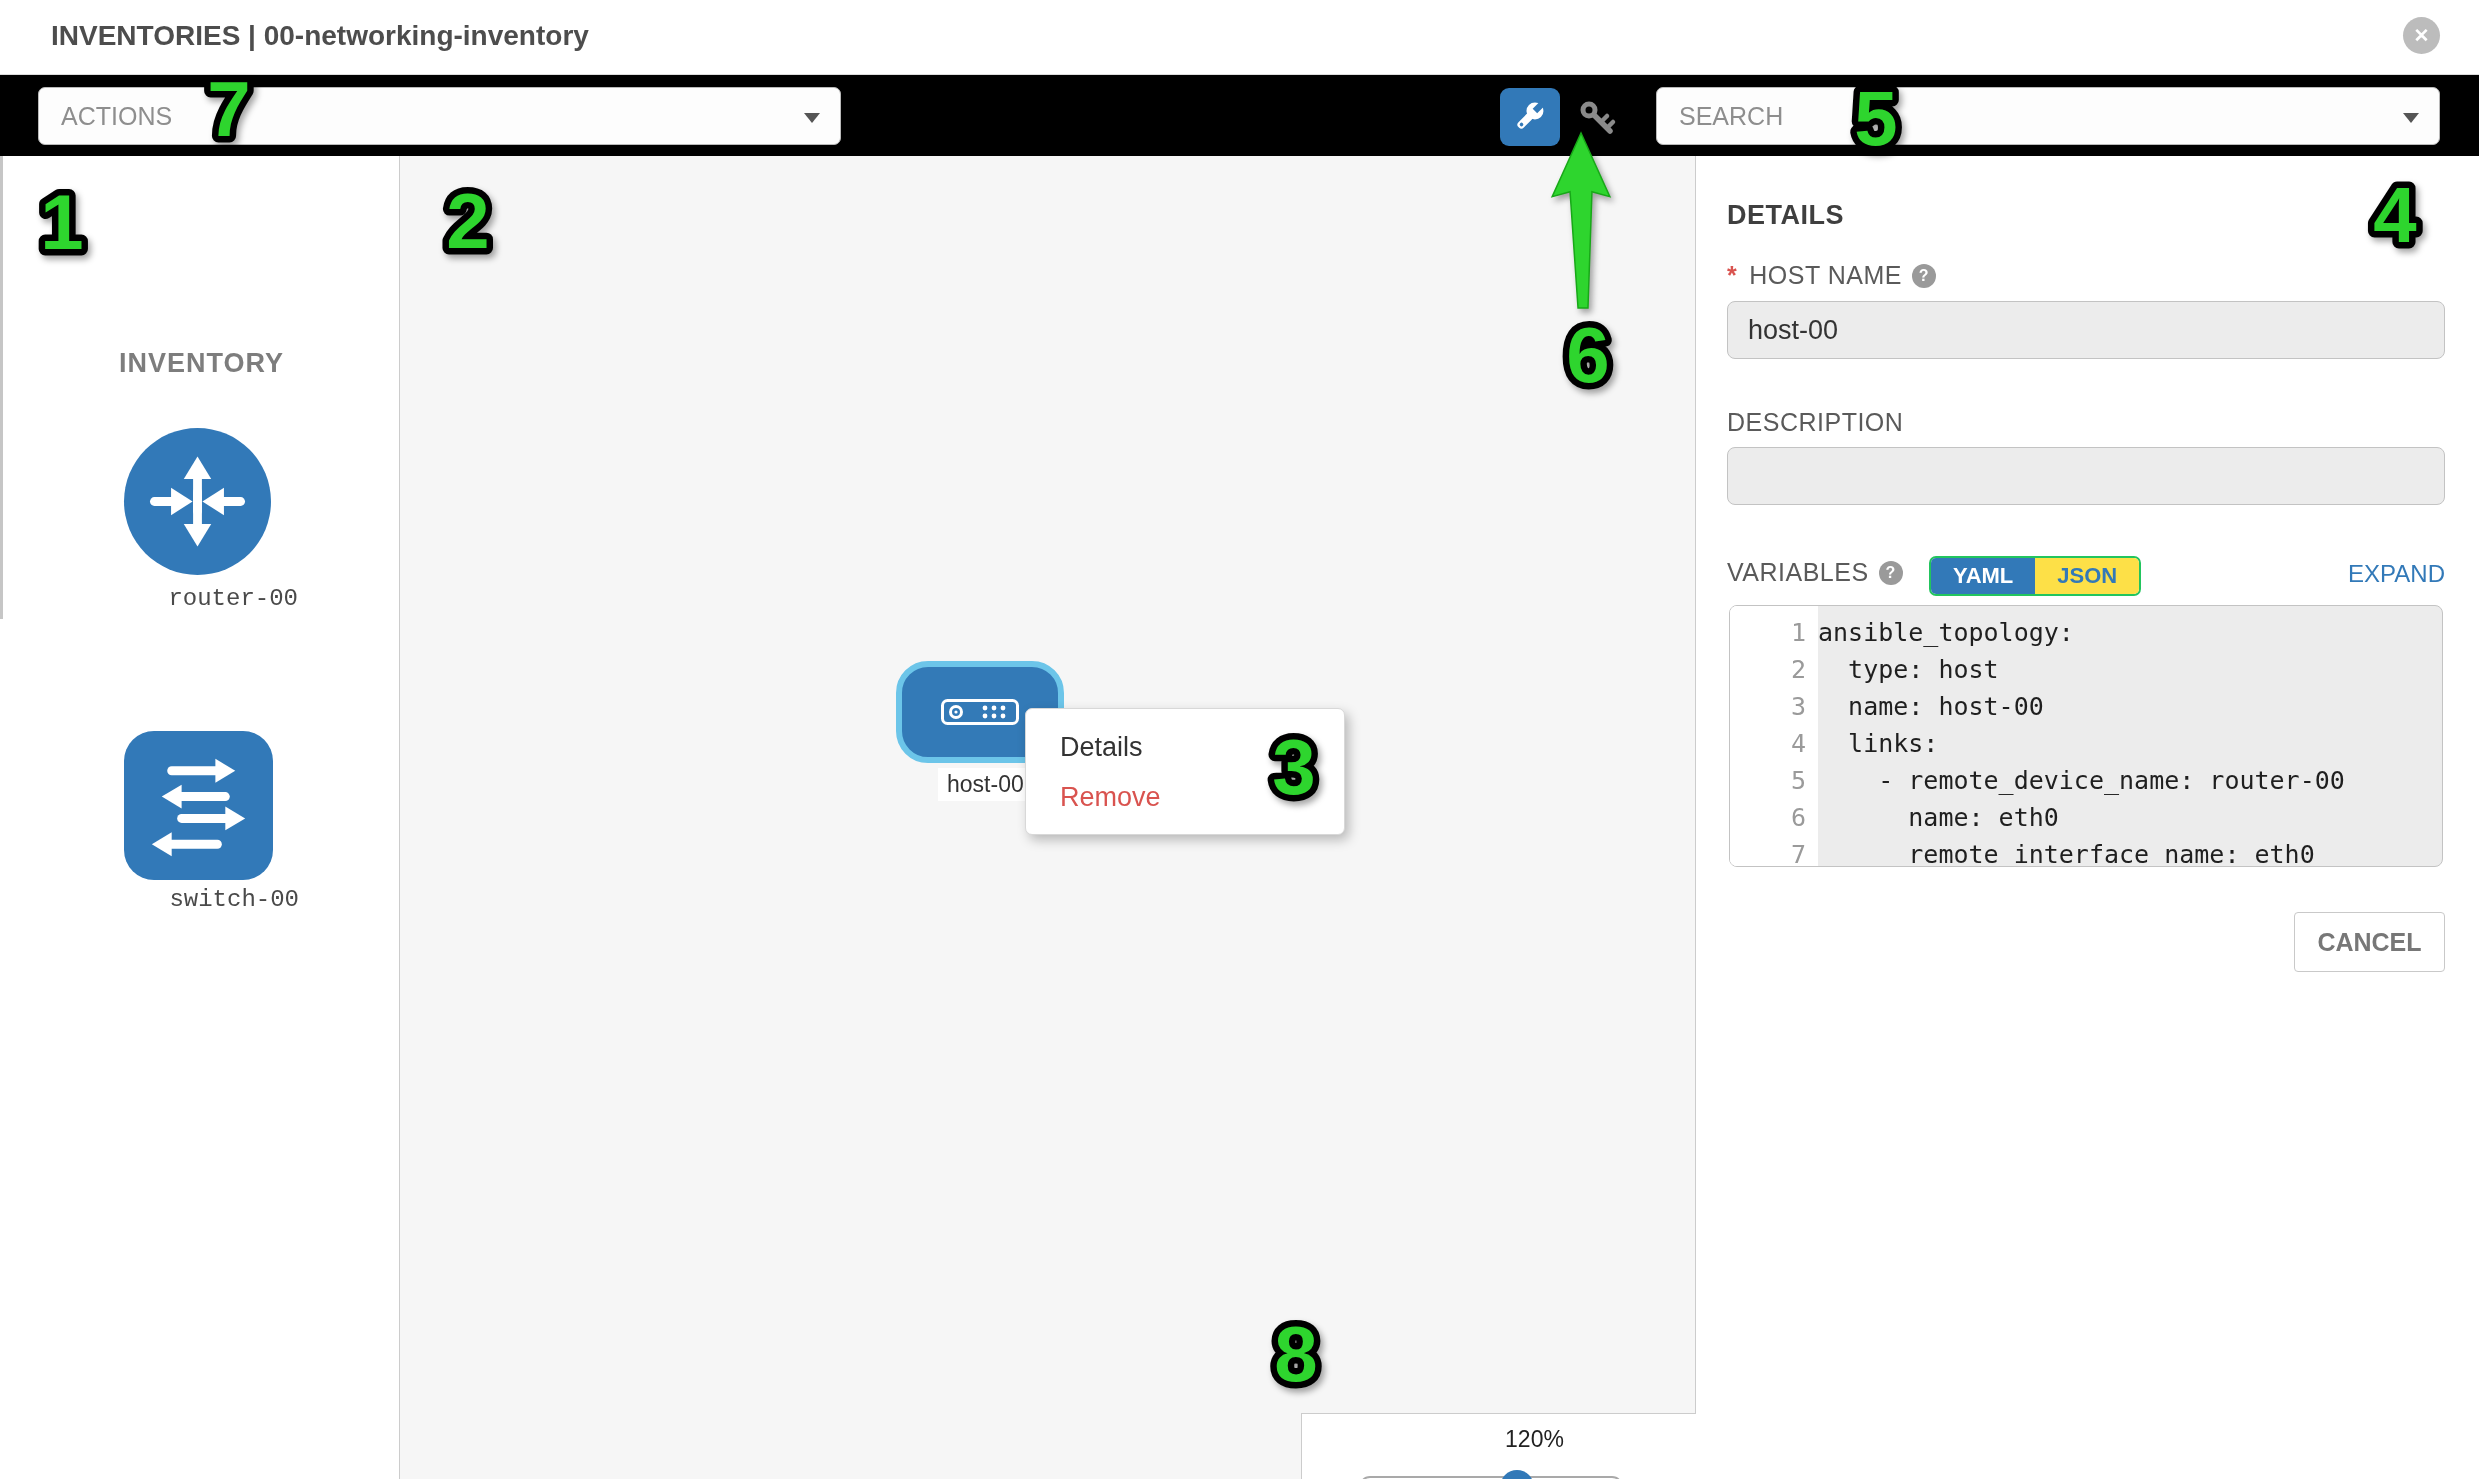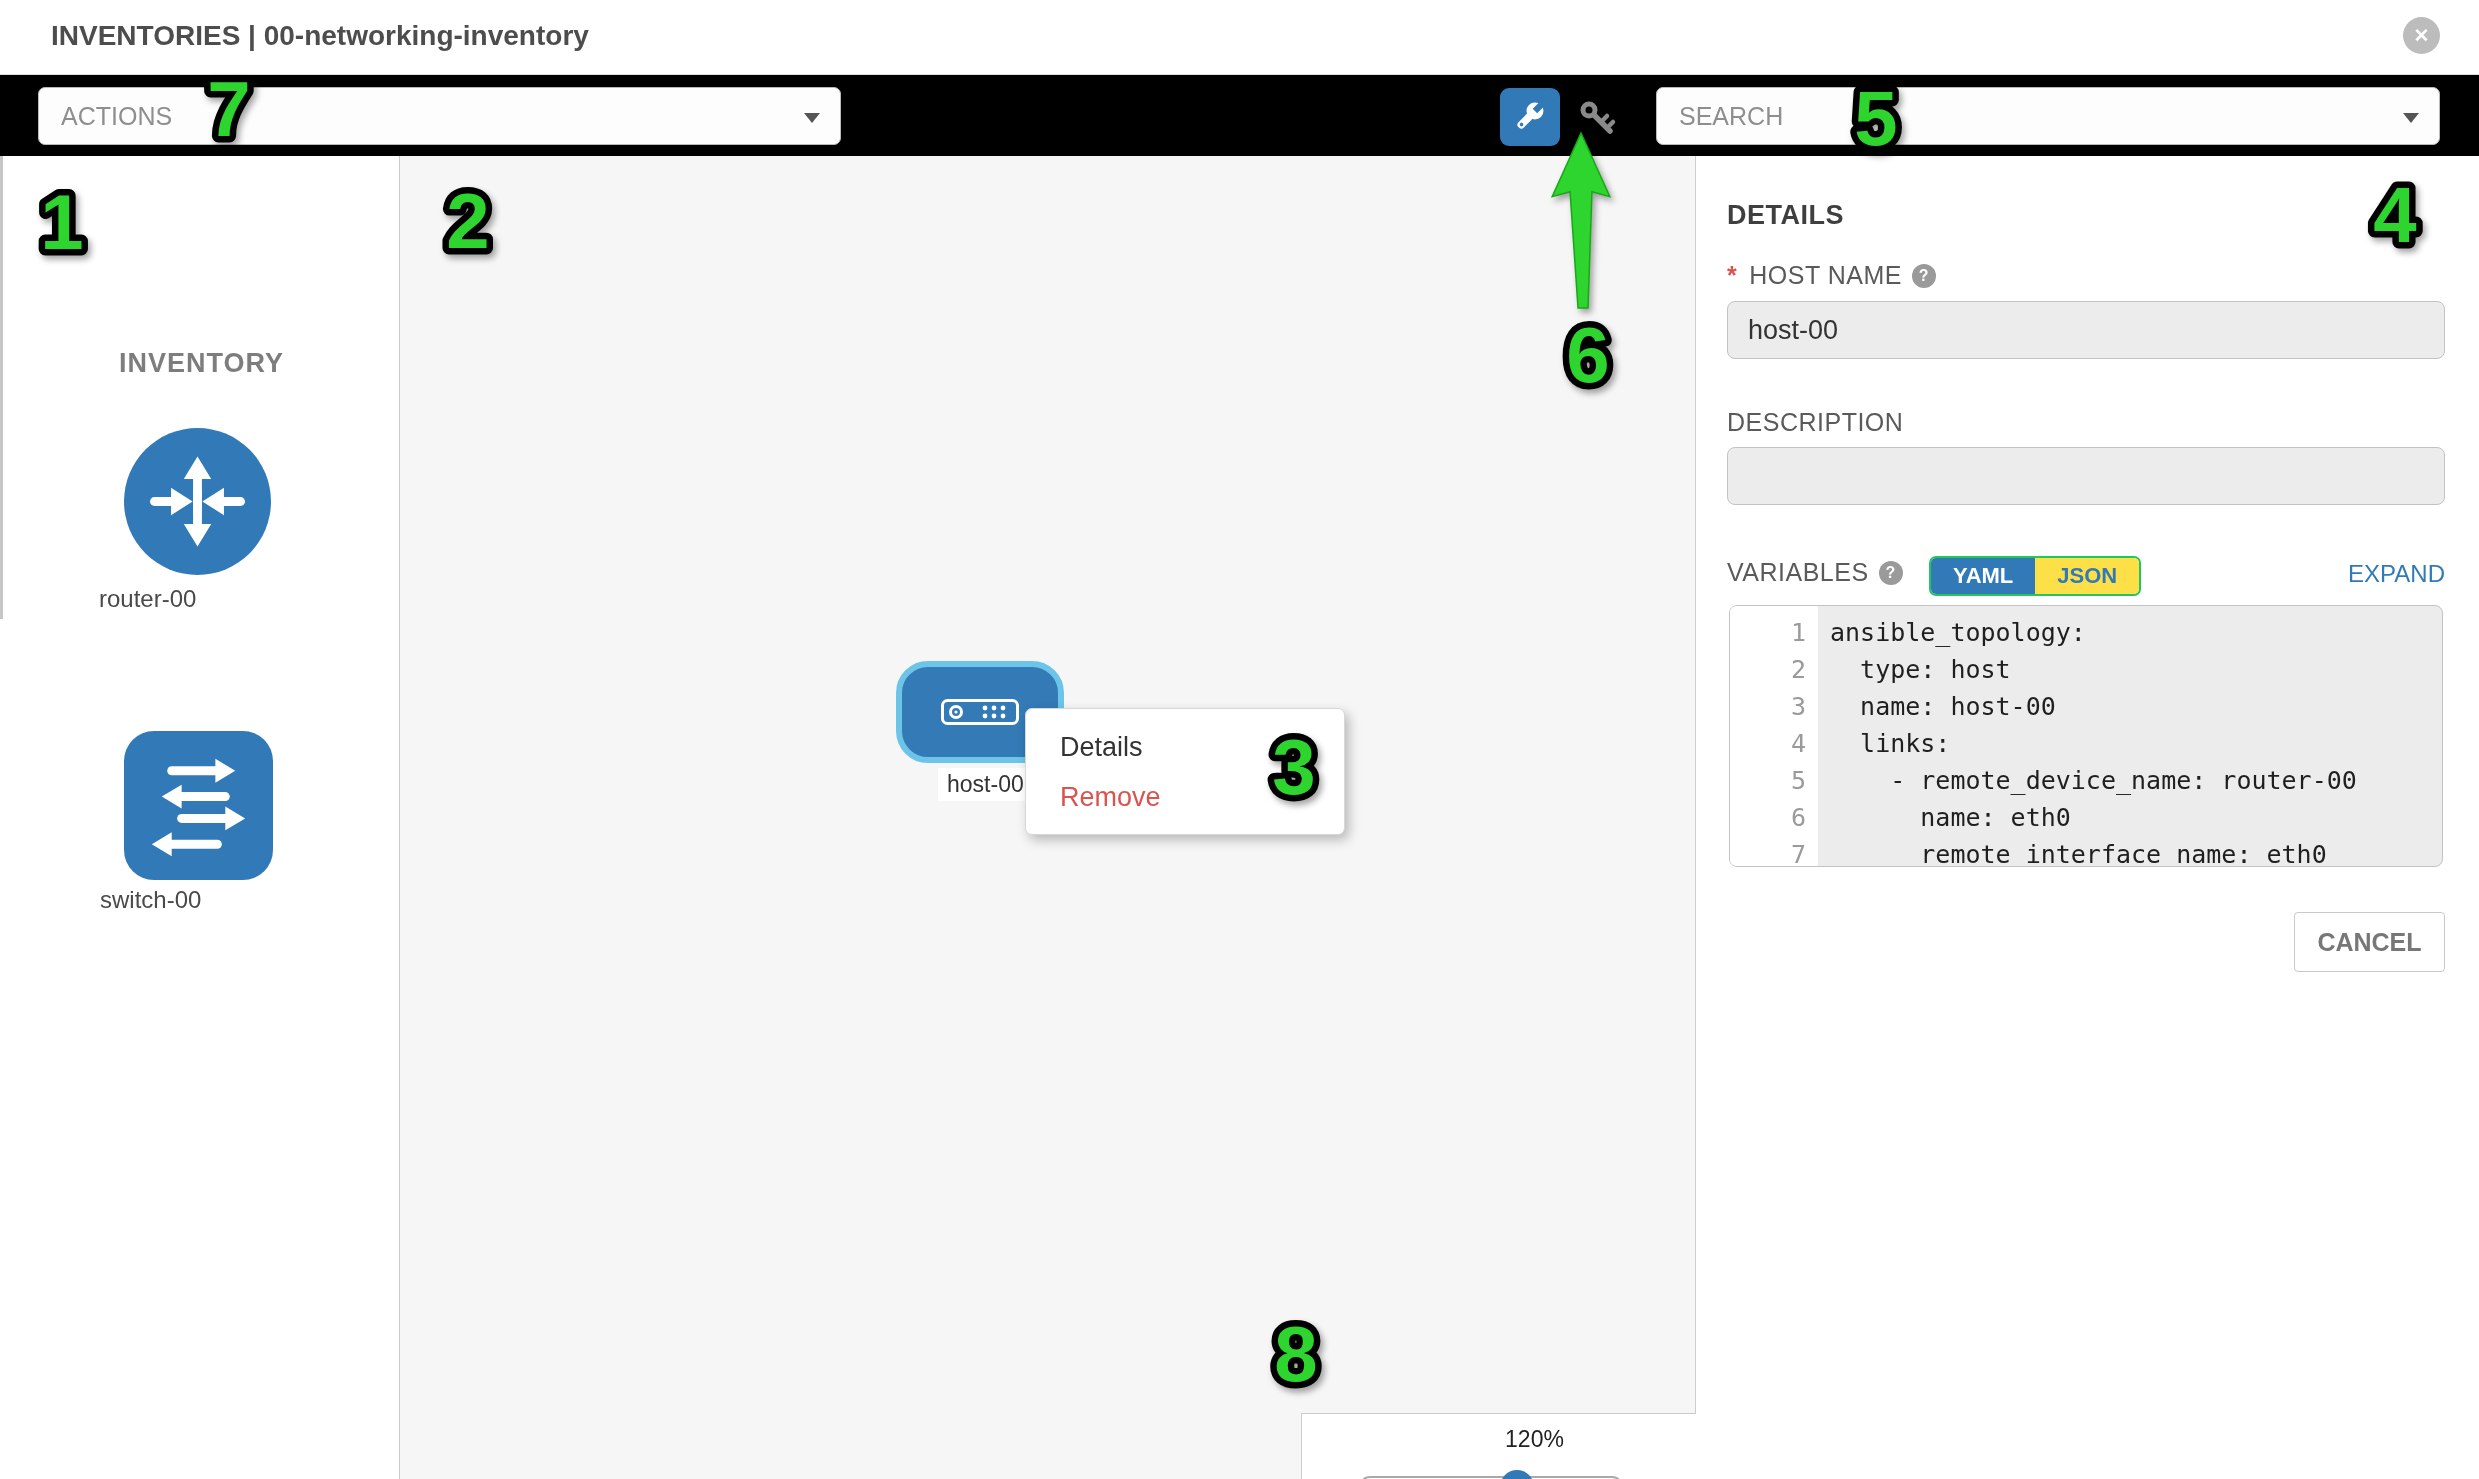--- a/index.html
+++ b/index.html
@@ -30,21 +30,21 @@
 
   
   .sidebar{position:absolute;left:0;top:156px;width:400px;height:1323px;background:#fff;
            border-right:1px solid #ccc;box-sizing:border-box;}
   .sidebar-strip{position:absolute;left:0;top:0;width:3px;height:463px;background:#c6c6c6;}
   .sb-heading{position:absolute;left:119px;top:192px;font-size:27px;font-weight:bold;
               color:#7d7d7d;letter-spacing:1px;}
   .dev-icon{position:absolute;background:#3279b8;display:flex;align-items:center;justify-content:center;cursor:pointer;}
   .router-icon{left:124px;top:272px;width:147px;height:147px;border-radius:50%;}
   .switch-icon{left:124px;top:575px;width:149px;height:149px;border-radius:30px;}
-  .dev-label{position:absolute;width:199px;text-align:left;font-size:24px;color:#4a4a4a;}
+  .dev-label{position:absolute;width:199px;text-align:right;font-size:24px;color:#4a4a4a;font-family:Liberation Mono, monospace;}
   .router-label{left:99px;top:429px;}
   .switch-label{left:100px;top:730px;}
 
   
   .canvas{position:absolute;left:400px;top:156px;width:1296px;height:1323px;background:#f6f6f6;
           border-right:1px solid #ccc;box-sizing:border-box;}
   .host-node{position:absolute;left:496px;top:505px;width:168px;height:102px;background:#337ab7;
              border:6px solid #6cc5e9;border-radius:32px;box-sizing:border-box;
              display:flex;align-items:center;justify-content:center;cursor:pointer;}
   .host-label{position:absolute;left:538px;top:612px;background:#fff;color:#333;
@@ -89,21 +89,21 @@
   .toggle-on{background:#3279b8;color:#fff;}
   .toggle-off{background:#fde047;color:#3279b8;}
   .expand-link{position:absolute;right:34px;top:404px;font-size:24px;color:#3279b8;cursor:pointer;}
   .editor{position:absolute;left:33px;top:449px;width:714px;height:262px;border:1px solid #c3c3c3;
           border-radius:8px;overflow:hidden;background:#ececec;box-sizing:border-box;padding-top:8px;cursor:text;}
   .cl{display:flex;height:37px;line-height:37px;
       font-family:"DejaVu Sans Mono","Liberation Mono",monospace;font-size:25px;}
   .ln{width:88px;flex:0 0 88px;background:#fff;text-align:right;padding-right:12px;color:#9a9a9a;
       box-sizing:border-box;margin-top:-8px;padding-top:8px;height:45px;}
   .cl:first-child .ln{height:45px;}
-  .ct{padding-left:12px;white-space:pre;color:#1f1f1f;}
+  .ct{white-space:pre;color:#1f1f1f;}
   .gutter-bg{position:absolute;left:0;top:0;width:88px;height:262px;background:#fff;}
   .cancel-btn{position:absolute;right:34px;top:756px;width:151px;height:60px;background:#fff;
               border:1px solid #c9c9c9;border-radius:4px;box-sizing:border-box;font-size:25px;
               font-weight:bold;color:#777;display:flex;align-items:center;justify-content:center;cursor:pointer;}
 
   
   .ann{position:absolute;pointer-events:none;filter:drop-shadow(3px 4px 3px rgba(0,0,0,0.35));}
   .ann text{font-family:"Liberation Sans",sans-serif;font-weight:bold;font-size:78px;
             fill:#2ed52e;stroke:#000;stroke-width:13px;stroke-linejoin:round;paint-order:stroke;
             text-anchor:middle;}

